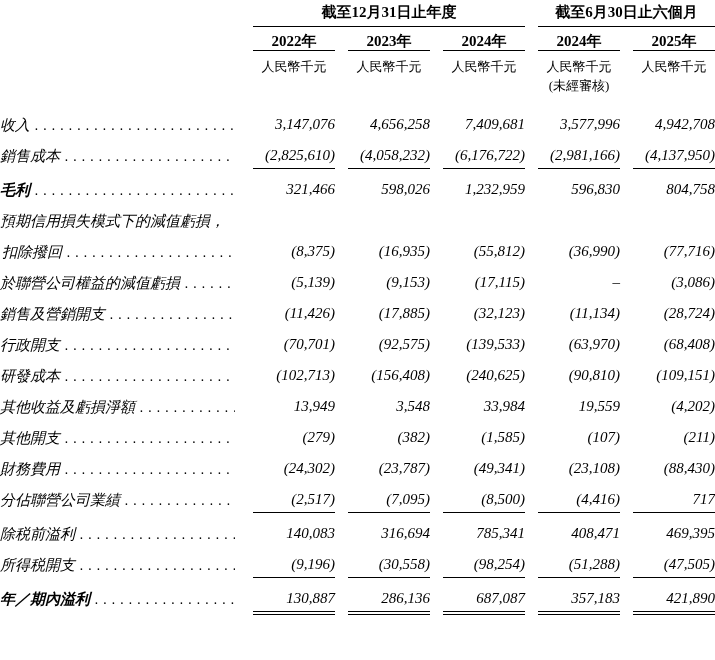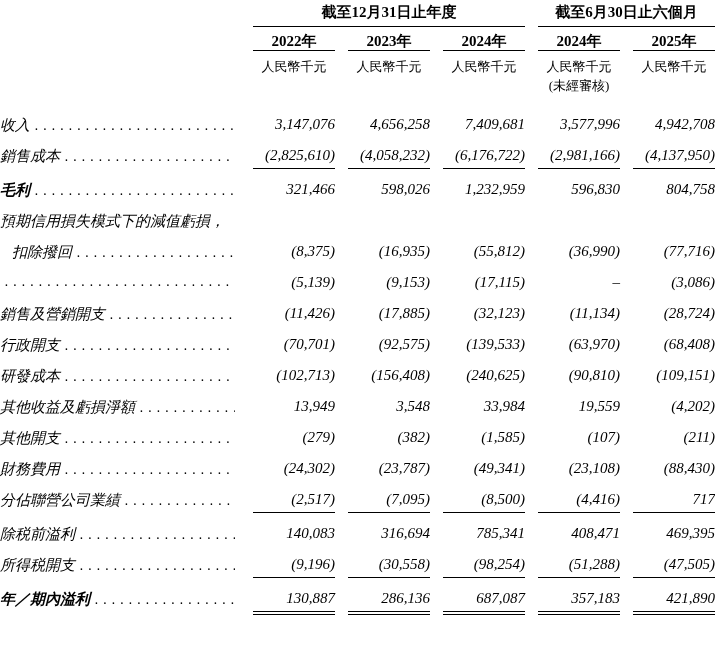--- a/index.html
+++ b/index.html
@@ -42,21 +42,21 @@
   }
   .unote { margin-top:2px; }
   
   .tbody { margin-top:22px; }
   .row { display:flex; align-items:flex-start; height:31px;font-style:italic; }
   .row.u-single, .row.u-double { margin-bottom:3px; }
   .cell.label {
     width:240px; flex:none; display:flex; align-items:baseline;
     padding-right:5px; overflow:hidden; font-size:15px; white-space:nowrap;
   }
-  .cell.label.indent { padding-left:12px; }
+  .cell.label.indent { padding-left:2px; }
   .lab.bold { font-weight:bold; }
   .dots {
     flex:1 1 auto; overflow:hidden; white-space:nowrap;
     margin-left:5px; letter-spacing:5px; font-size:14px; color:#000;
   }
   .dots::after { content:"......................................................................"; }
   .cell.val { width:95px; flex:none; display:flex; justify-content:flex-end; }
   .line {
     display:inline-block; width:82px; text-align:right;
     font-size:15px; white-space:nowrap;
@@ -233,20 +233,21 @@
         </div>
         <div class="cell val">
           <span class="line">(36,990)</span>
         </div>
         <div class="cell val">
           <span class="line">(77,716)</span>
         </div>
       </div>
       <div class="row">
         <div class="cell label">
+          <span class="lab">於聯營公司權益的減值虧損</span>
           <span class="dots"></span>
         </div>
         <div class="cell val">
           <span class="line">(5,139)</span>
         </div>
         <div class="cell val">
           <span class="line">(9,153)</span>
         </div>
         <div class="cell val">
           <span class="line">(17,115)</span>

